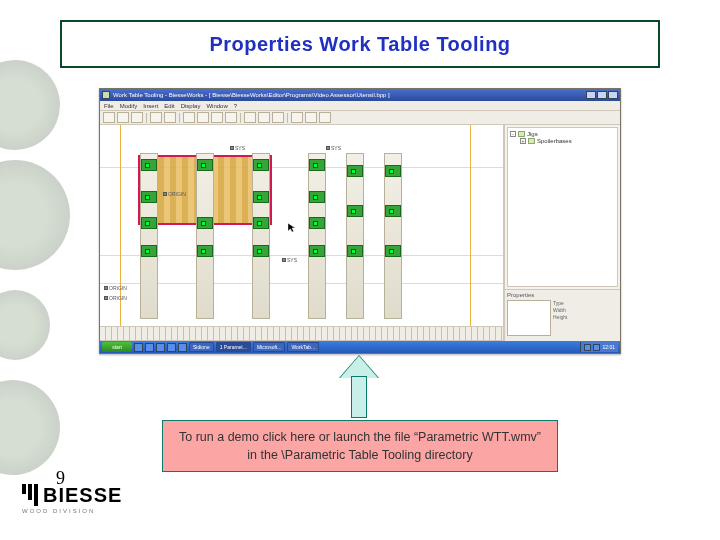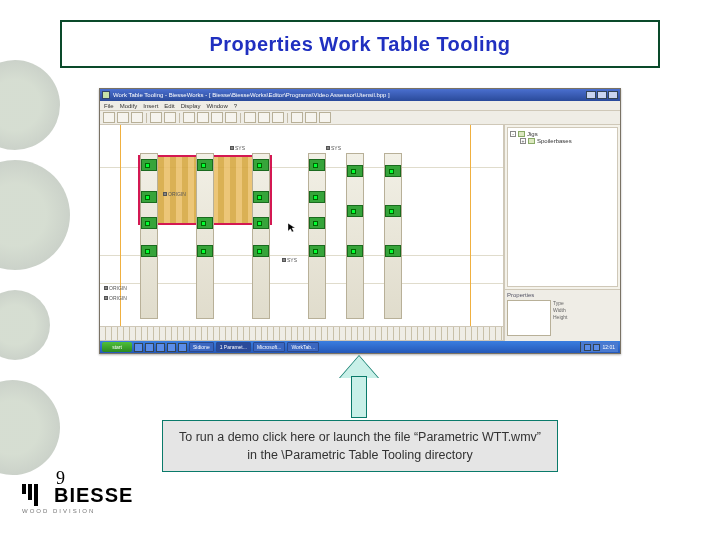--- a/index.html
+++ b/index.html
@@ -163,42 +163,42 @@
     border-left:20px solid transparent;
     border-right:20px solid transparent;
     border-bottom:23px solid #0a7a6a;
     z-index:-1;
   }
   .caption-box{
     position:absolute;
     left:162px; top: 420px;
     width: 396px; height: 52px;
     border:1px solid #0a7a6a;
-    background:#e5e5e5;
+    background:#fca5a5;
     display:flex;align-items:center;justify-content:center;
     padding:4px 10px;
     z-index:3;
   }
   .caption-text{
     font-size:12.5px; color:#333; text-align:center; line-height:1.45;
   }
   .page-num{
     position:absolute; left:56px; top:468px;
     font-family: "Times New Roman", serif;
     font-size:18px; color:#000;
     z-index:4;
   }
   .logo{
     position:absolute; left:22px; top:484px;
     z-index:4;
   }
   .logo .bars{display:flex;gap:2px;margin-bottom:1px;}
   .logo .bar{width:4px;background:#000;}
   .logo .b1{height:10px;} .logo .b2{height:16px;} .logo .b3{height:22px;}
-  .logo-row{display:flex;gap:16px;}
+  .logo-row{display:flex;gap:5px;}
   .logo-text{font-family:Arial,sans-serif;font-weight:900;font-size:20px;letter-spacing:1px;color:#000;}
   .logo-sub{font-size:6px;letter-spacing:2px;color:#777;margin-top:1px;}
 </style>
 </head>
 <body>
 
 <div class="bg-deco">
   <div class="gear" style="left:-30px;top:60px;width:90px;height:90px;"></div>
   <div class="gear" style="left:-40px;top:160px;width:110px;height:110px;"></div>
   <div class="gear" style="left:-20px;top:290px;width:70px;height:70px;"></div>

